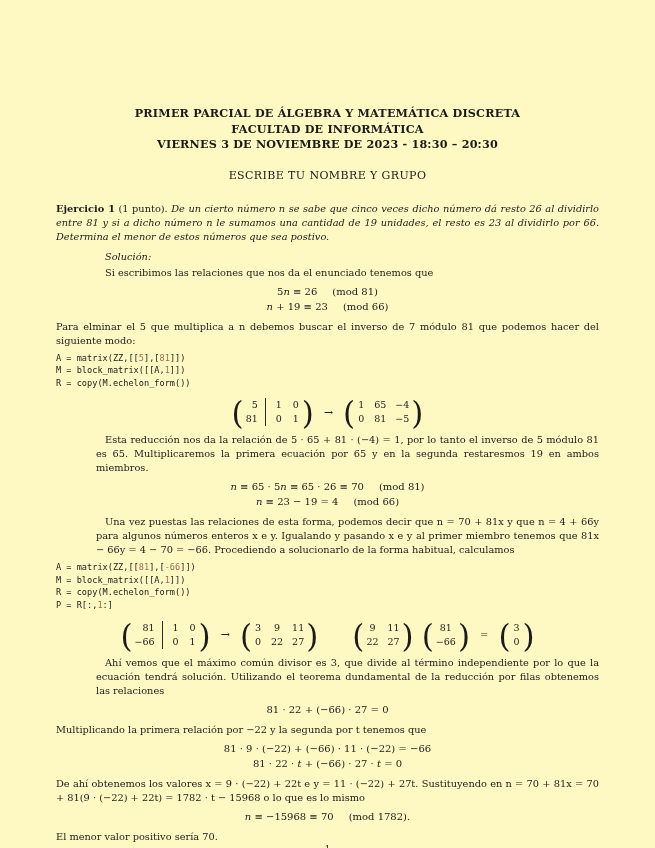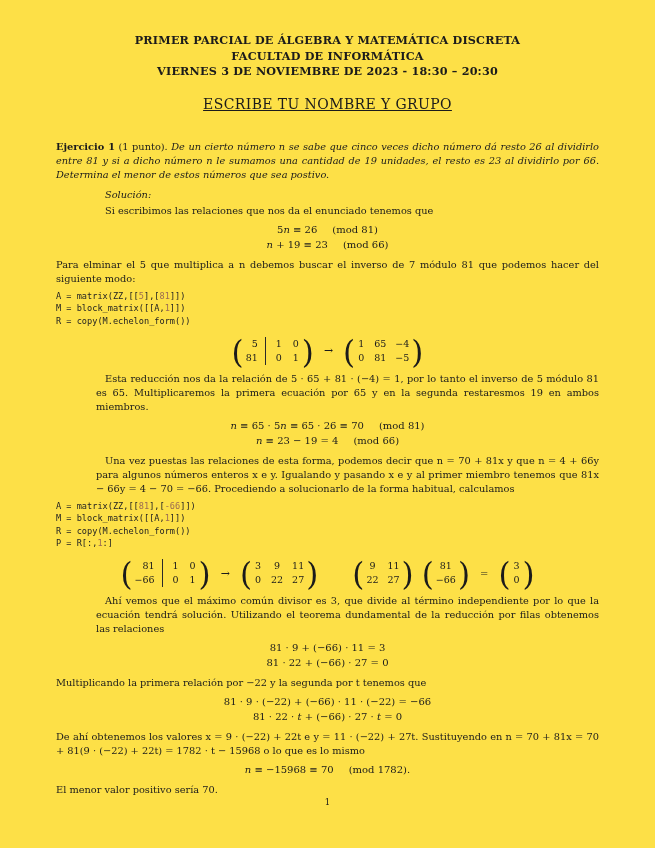--- a/index.html
+++ b/index.html
@@ -1,26 +1,26 @@
 <!DOCTYPE html>
 <html style="--code-num: #9b6b52;"><head>
 <meta charset="utf-8">
 <style>
   html,body{margin:0;padding:0;background:#ffffff;}
   .page{
     width:655px;height:848px;box-sizing:border-box;
-    background:#fde047;color:#1b1b1b;
+    background:#fef9c3;color:#1b1b1b;
     padding:106px 56px 0 56px;
     font-family:"DejaVu Serif", serif;
-    display:flex;flex-direction:column;overflow:hidden;justify-content:flex-end;
+    display:flex;flex-direction:column;overflow:hidden;
   }
   
   .titleblock{text-align:center;margin-bottom:16px;}
   .title{font-size:11.2px;font-weight:bold;line-height:15.5px;letter-spacing:.2px;}
-  .instruction{text-align:center;font-size:14px;letter-spacing:.4px;margin-bottom:26px;text-decoration:underline;}
+  .instruction{text-align:center;font-size:11px;letter-spacing:.4px;margin-bottom:18px;}
   
   p.para{margin:2px 0 0 0;font-size:9.8px;line-height:14px;text-align:justify;}
   p.ind{text-indent:9px;margin-left:40px;}
   .it{font-style:italic;}
   .ex-label{font-weight:bold;font-style:normal;}
   .ex-points{font-style:normal;}
   
   .eqblock{margin:4px 0;}
   .display{text-align:center;font-size:10px;line-height:15px;}
   .display .mod{margin-left:15px;font-style:normal;}
@@ -174,21 +174,20 @@
             <span class="mcell">0</span>
           </span>
           <span class="paren">)</span>
         </span>
     </span>
   </div>
 
   <p class="para ind">Ahí vemos que el máximo común divisor es 3, que divide al término independiente por lo que la ecuación tendrá solución. Utilizando el teorema dundamental de la reducción por filas obtenemos las relaciones</p>
 
   <div class="eqblock">
-    <div class="display"><span class="expr">81 · 9 + (−66) · 11 = 3</span></div>
     <div class="display"><span class="expr">81 · 22 + (−66) · 27 = 0</span></div>
   </div>
 
   <p class="para">Multiplicando la primera relación por −22 y la segunda por t tenemos que</p>
 
   <div class="eqblock">
     <div class="display"><span class="expr">81 · 9 · (−22) + (−66) · 11 · (−22) = −66</span></div>
     <div class="display"><span class="expr">81 · 22 · <i>t</i> + (−66) · 27 · <i>t</i> = 0</span></div>
   </div>
 

